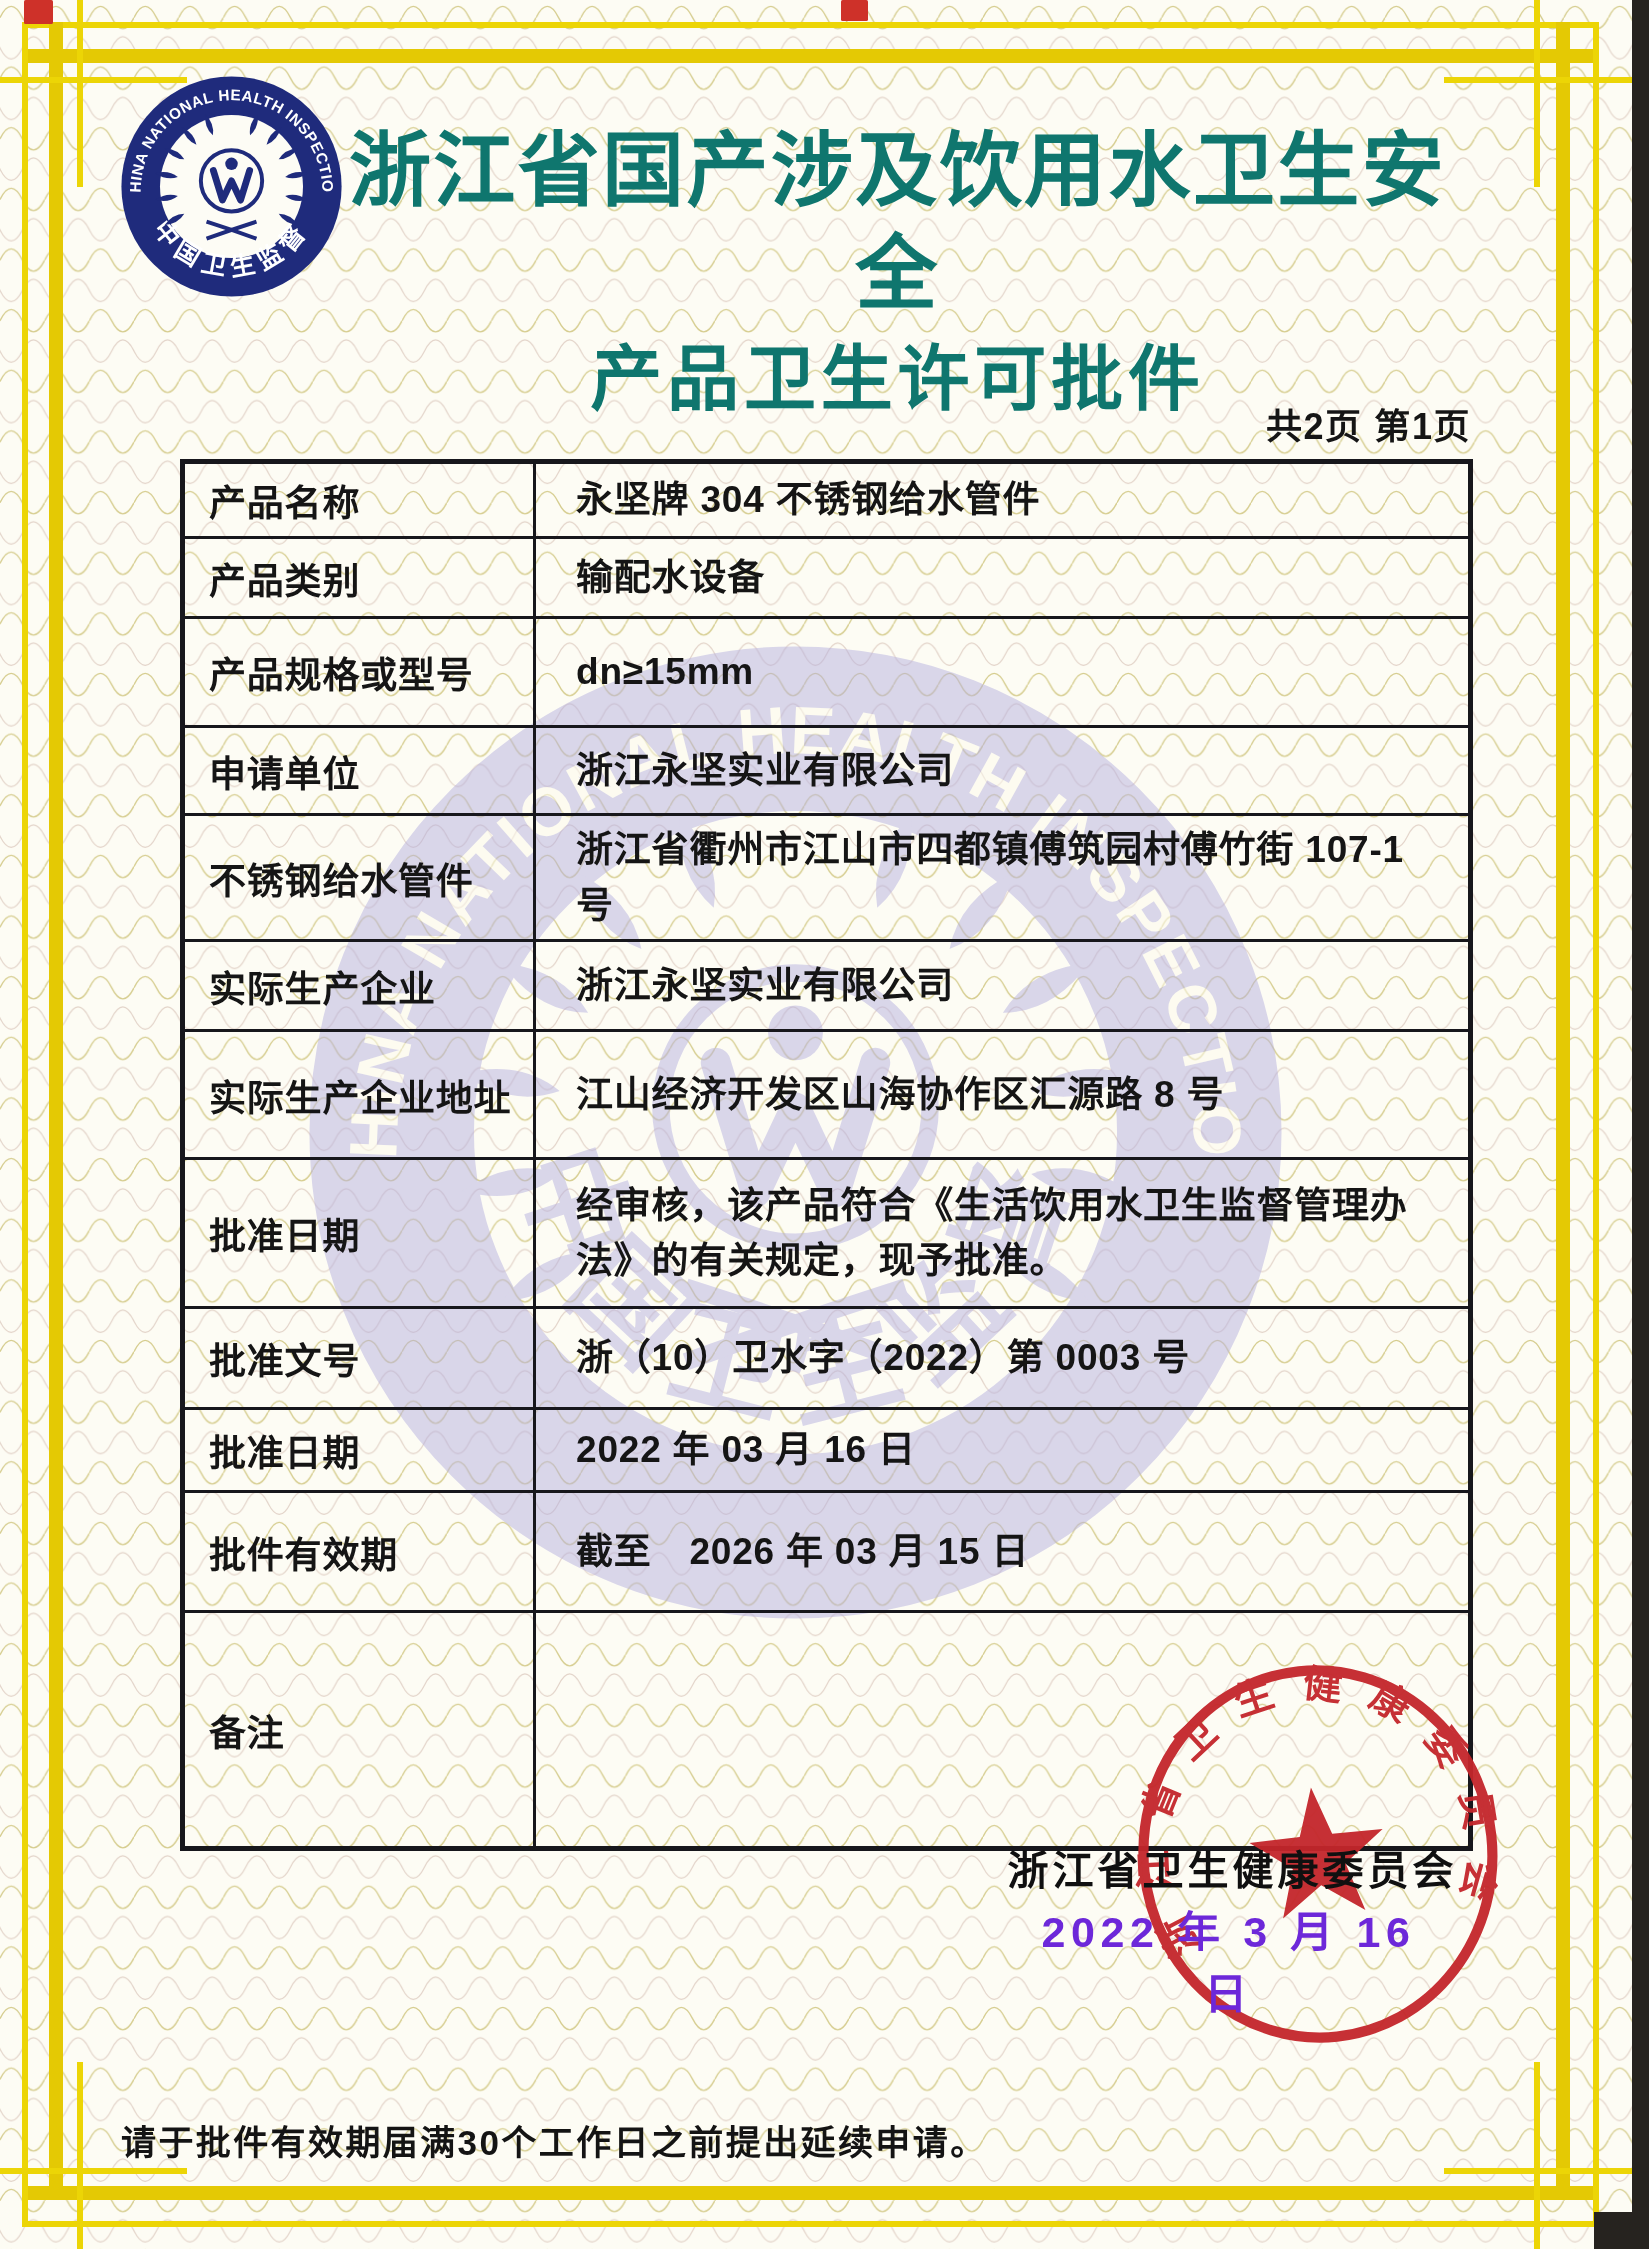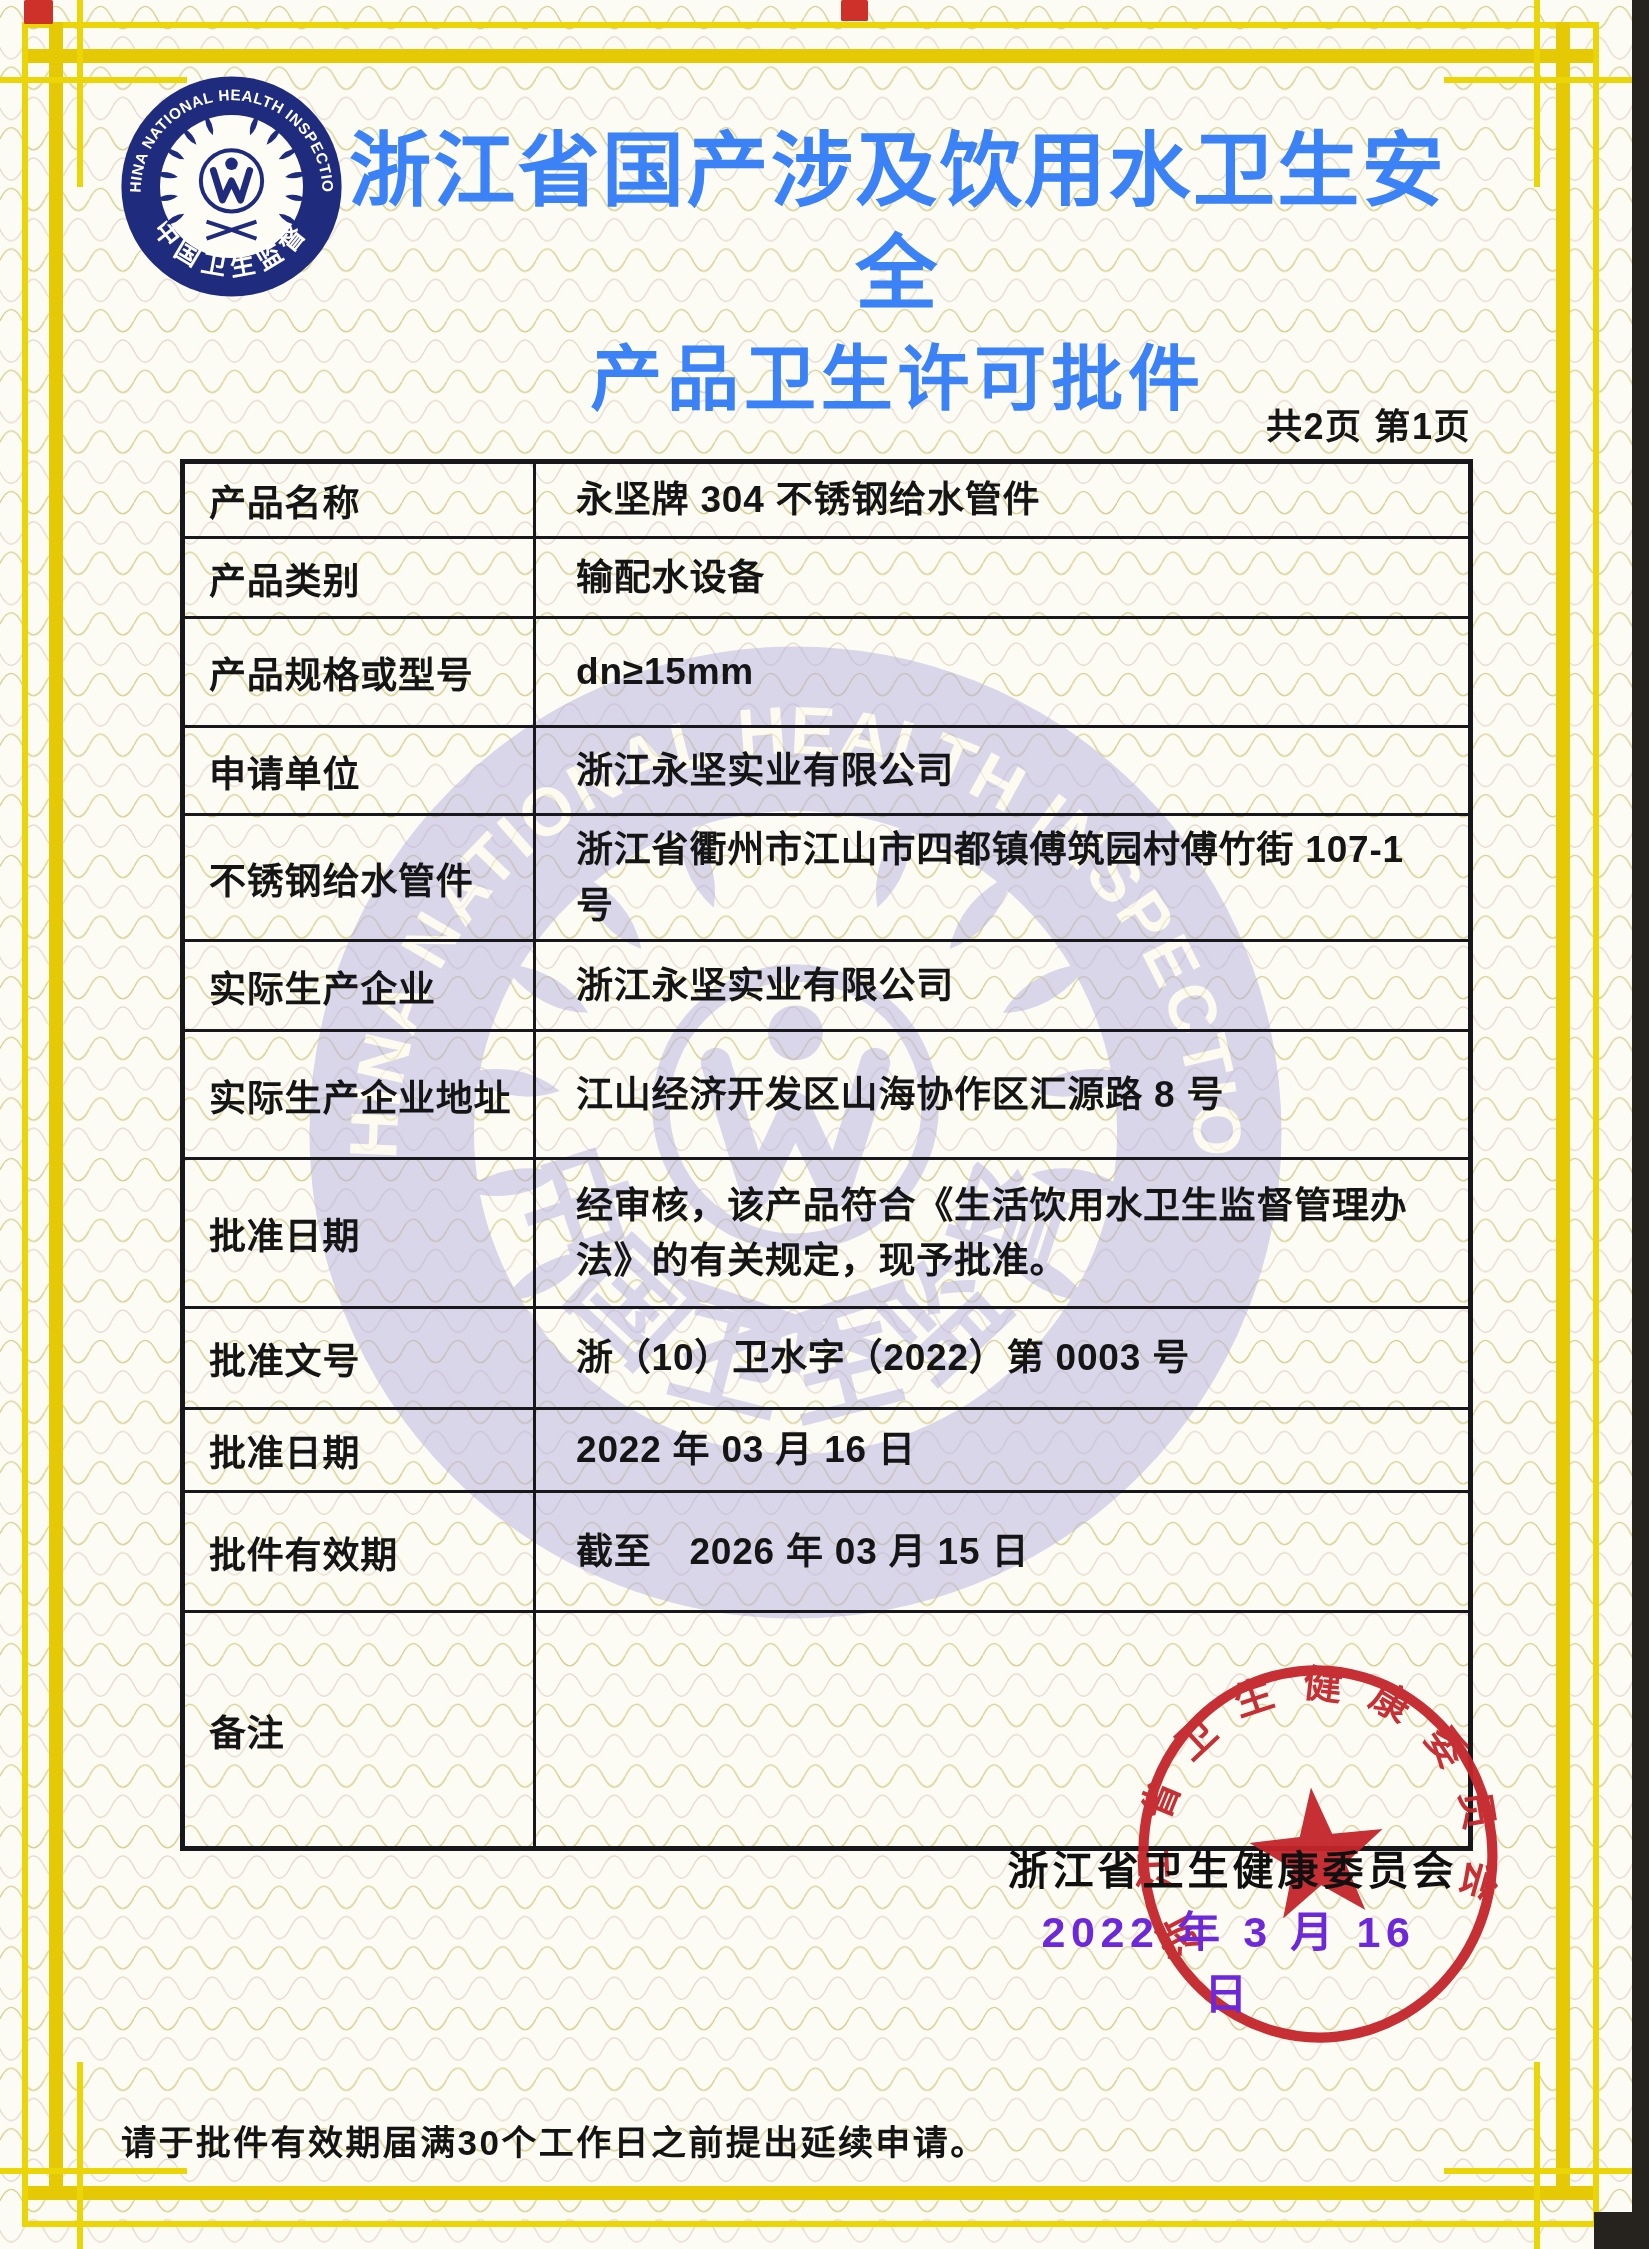--- a/index.html
+++ b/index.html
@@ -18,21 +18,21 @@
   
   .fl{position:absolute;background:#ecd506;}
   .fl.deep{background:#e4c904;}
 
   
   .red-mark{position:absolute;background:#ce3129;border-radius:1.6px;}
 
   
   .title{
     position:absolute;left:343px;top:120px;width:1109px;
-    text-align:center;font-weight:900;color:#3b82f6;
+    text-align:center;font-weight:900;color:#0f766e;
   }
   .title .l1{font-size:82px;letter-spacing:2.4px;line-height:1.25;}
   .title .l2{font-size:72px;letter-spacing:4.8px;line-height:1.2;margin-top:11.2px;}
 
   .pagination{
     position:absolute;left:1245px;top:397px;width:247px;
     text-align:center;font-size:36px;font-weight:bold;letter-spacing:1.6px;
   }
 
   

